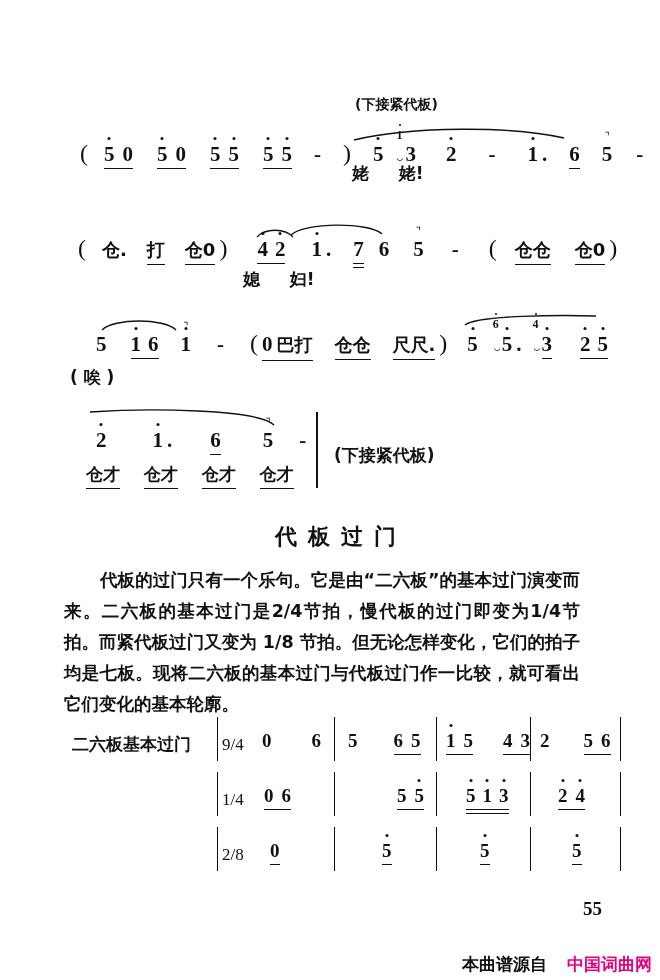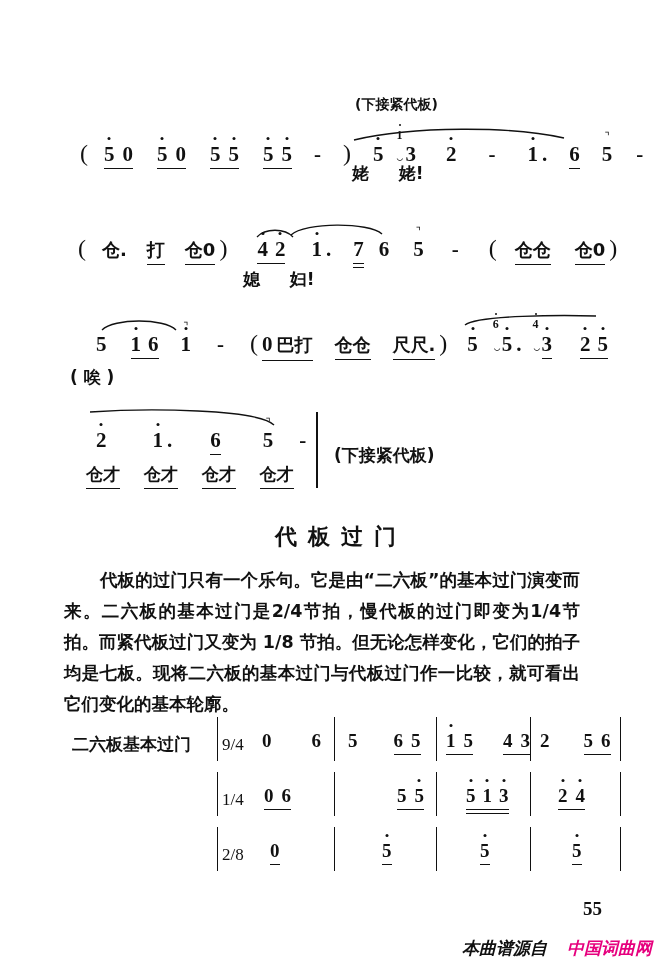--- a/index.html
+++ b/index.html
@@ -111,25 +111,24 @@
     font-size:17px;font-family:"Liberation Serif",serif;
   }
   .cmp-bar{position:absolute;width:1.4px;background:#111;top:-6px;height:44px;}
 
   .pagenum{
     position:absolute;right:58px;top:898px;
     font-size:19px;font-weight:bold;
     font-family:"Liberation Serif",serif;
   }
   .footer{
-    position:absolute;right:8px;bottom:20px;
+    position:absolute;right:8px;bottom:4px;
     font-size:17px;font-weight:bold;
     font-family:"DejaVu Sans","Liberation Sans",sans-serif;
     white-space:nowrap;
-    font-style:italic;
   }
   .footer .pink{margin-left:14px;}
 </style>
 </head>
 <body style="background: rgb(255, 255, 255); color: rgb(17, 17, 17);">
 
 <div class="page">
 
   <div class="annot" style="left:355px;top:96px;">(下接紧代板)</div>
 

